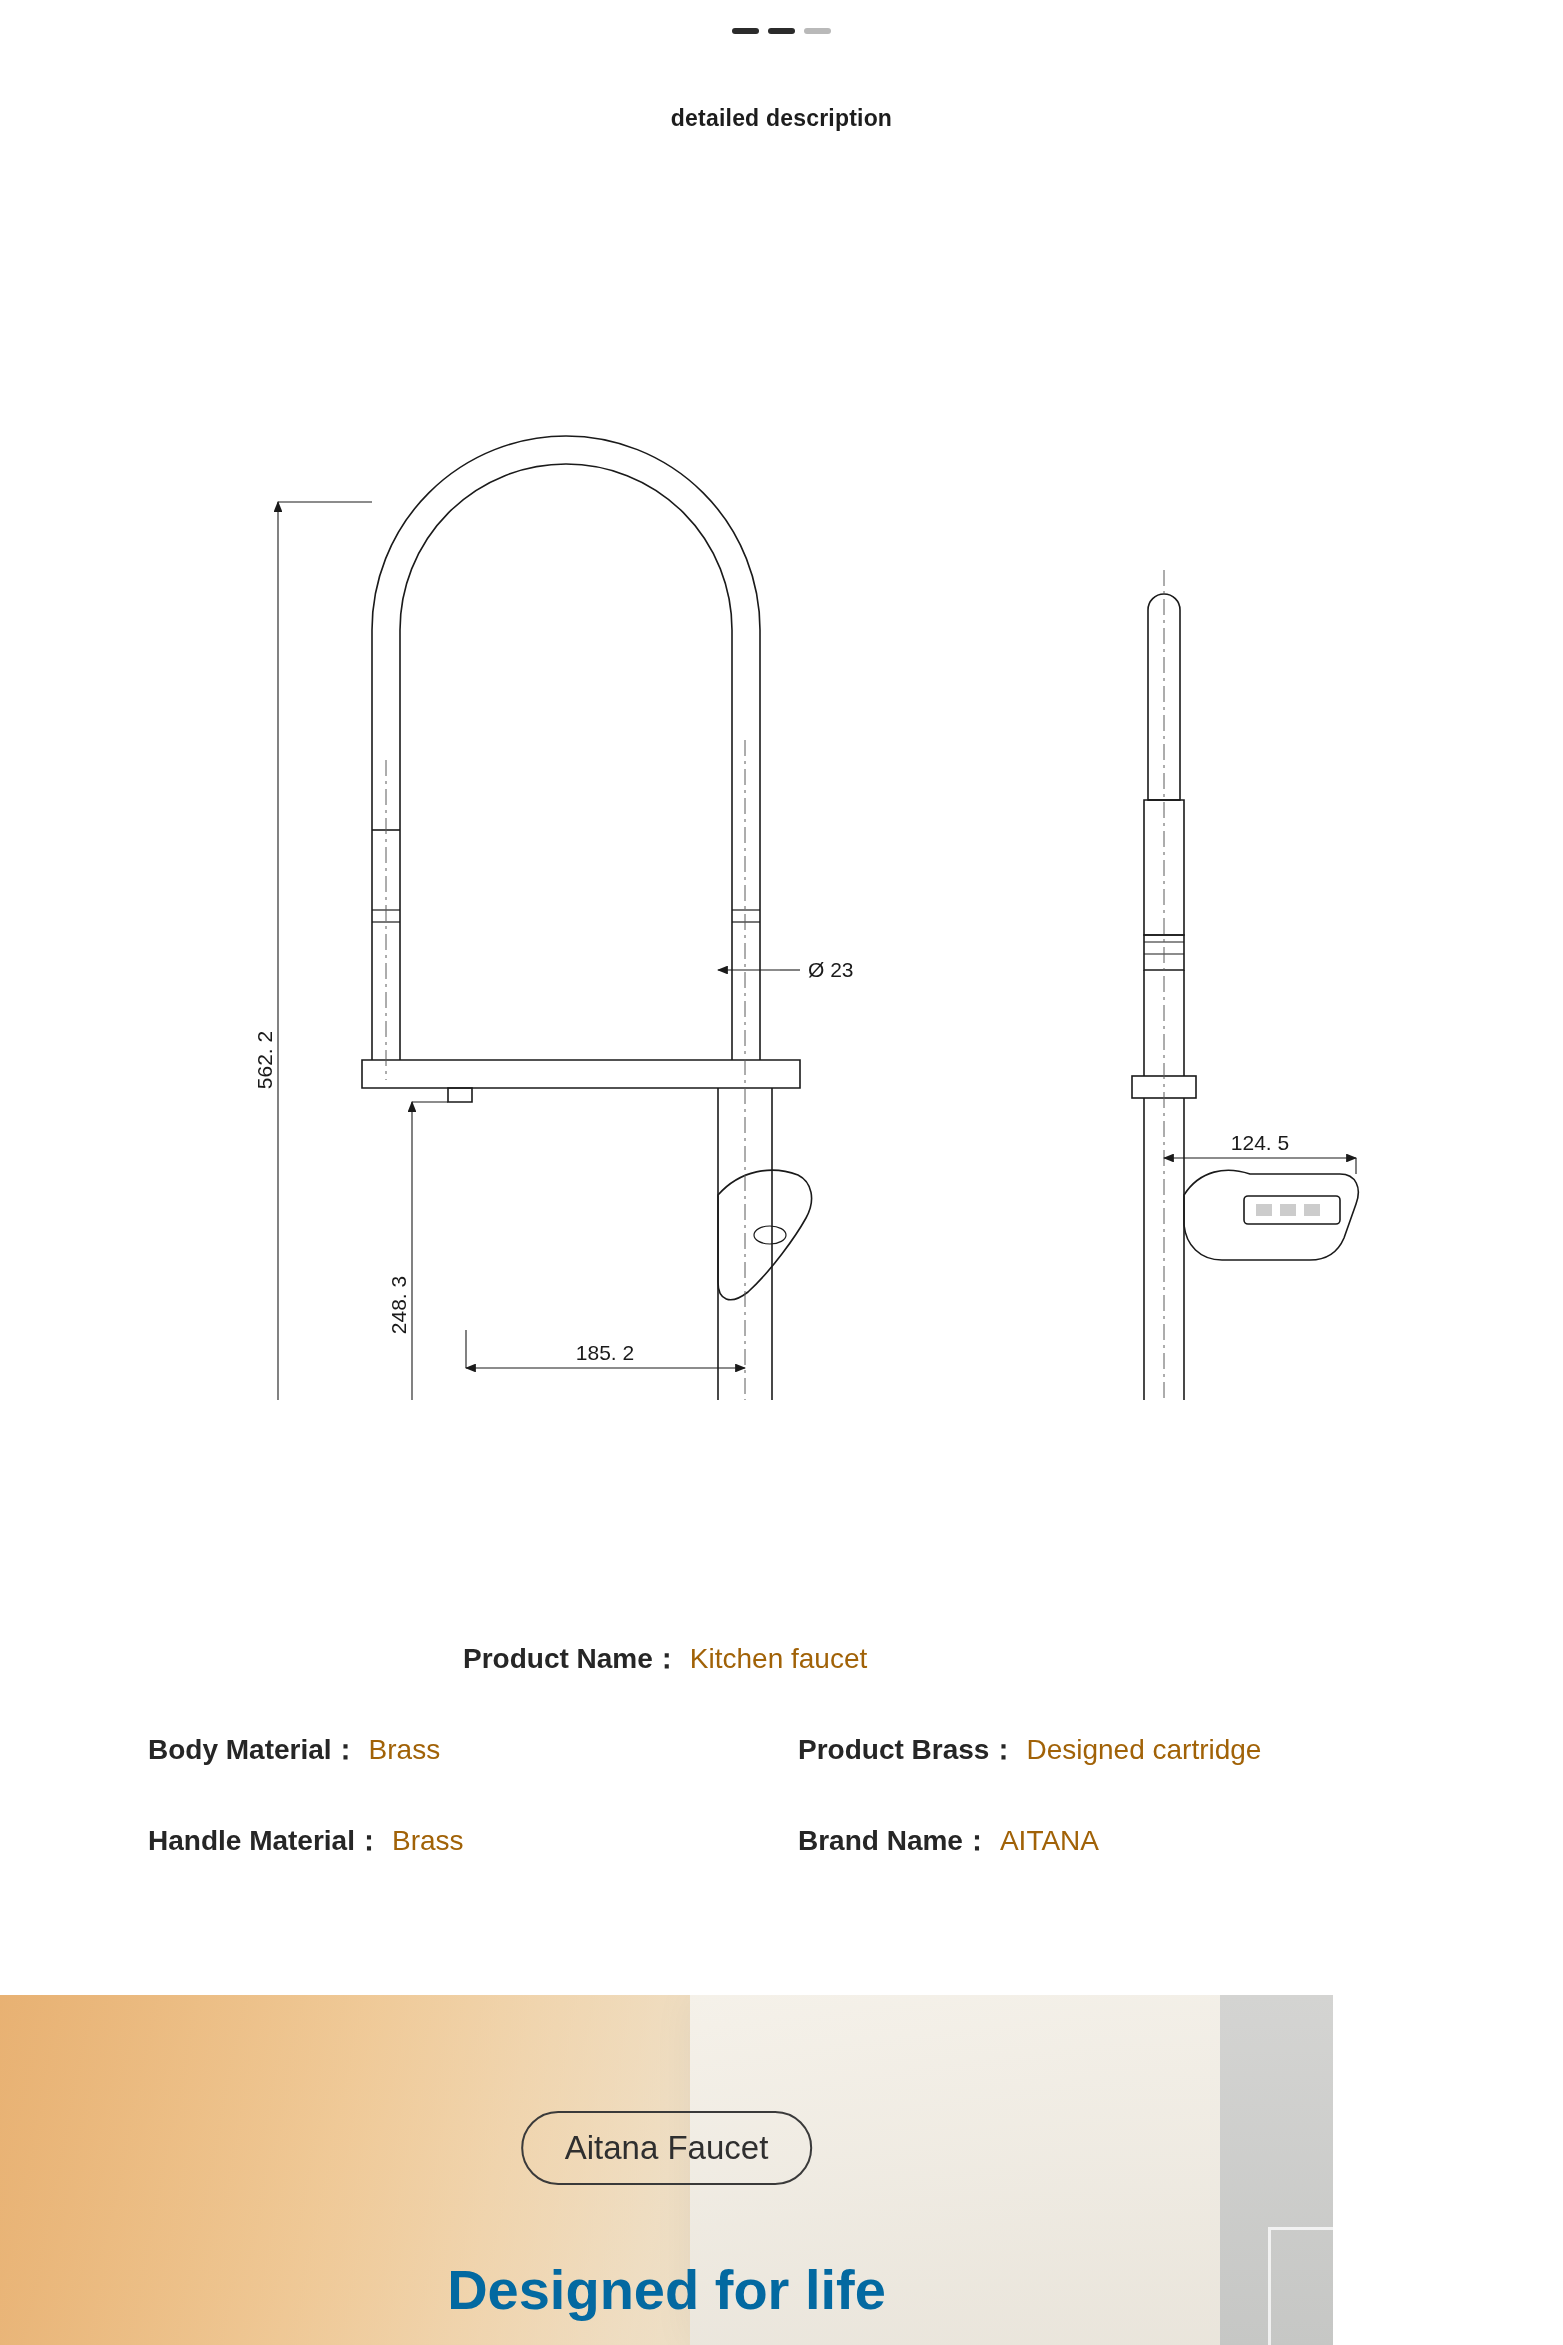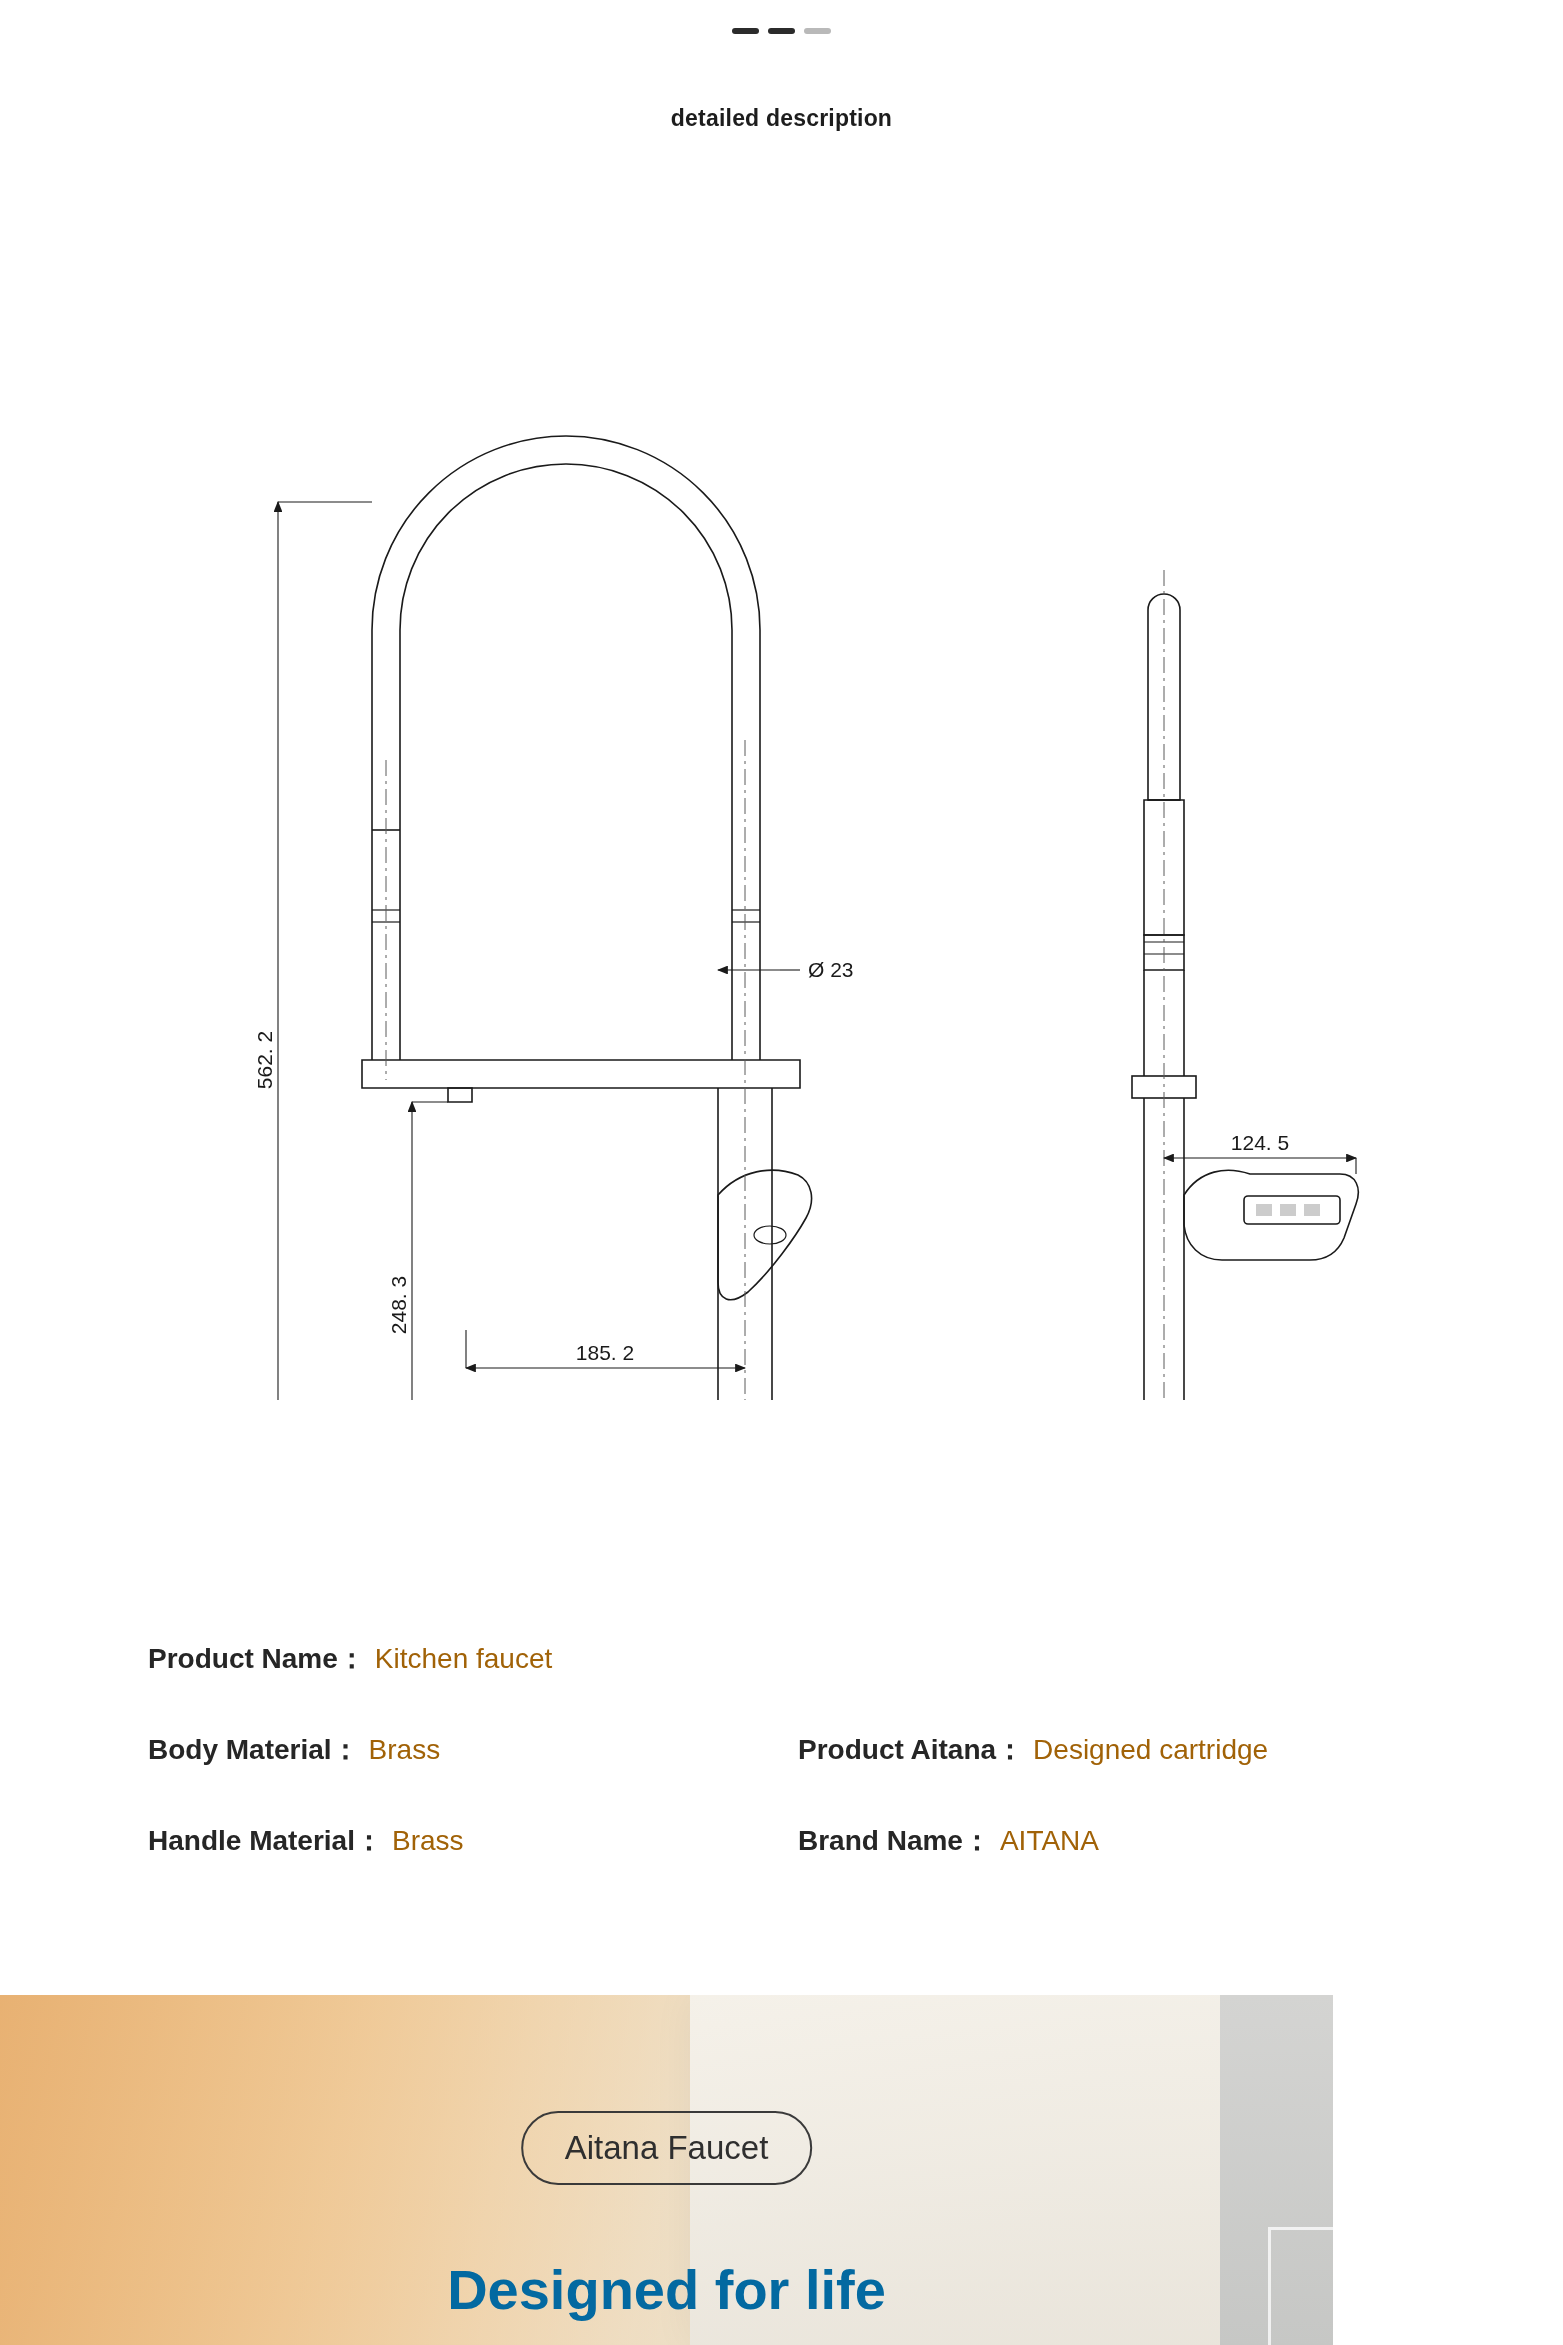--- a/index.html
+++ b/index.html
@@ -65,20 +65,21 @@
   
   .specs {
     position: absolute;
     top: 1640px;
     left: 148px;
     width: 1280px;
   }
   .spec-row {
     display: flex;
     margin-bottom: 53px;
+    justify-content: center;
   }
   .spec-cell {
     display: flex;
     align-items: baseline;
   }
   .spec-cell.left  { width: 650px; }
   .spec-cell.right { width: 630px; }
   .spec-label {
     font-size: 28px;
     font-weight: 700;
@@ -303,21 +304,21 @@
       <span class="spec-value">Kitchen faucet</span>
     </div>
   </div>
 
   <div class="spec-row">
     <div class="spec-cell left">
       <span class="spec-label">Body Material：</span>
       <span class="spec-value">Brass</span>
     </div>
     <div class="spec-cell right">
-      <span class="spec-label">Product Aitana：</span>
+      <span class="spec-label">Product Brass：</span>
       <span class="spec-value">Designed cartridge</span>
     </div>
   </div>
 
   <div class="spec-row">
     <div class="spec-cell left">
       <span class="spec-label">Handle Material：</span>
       <span class="spec-value">Brass</span>
     </div>
     <div class="spec-cell right">

